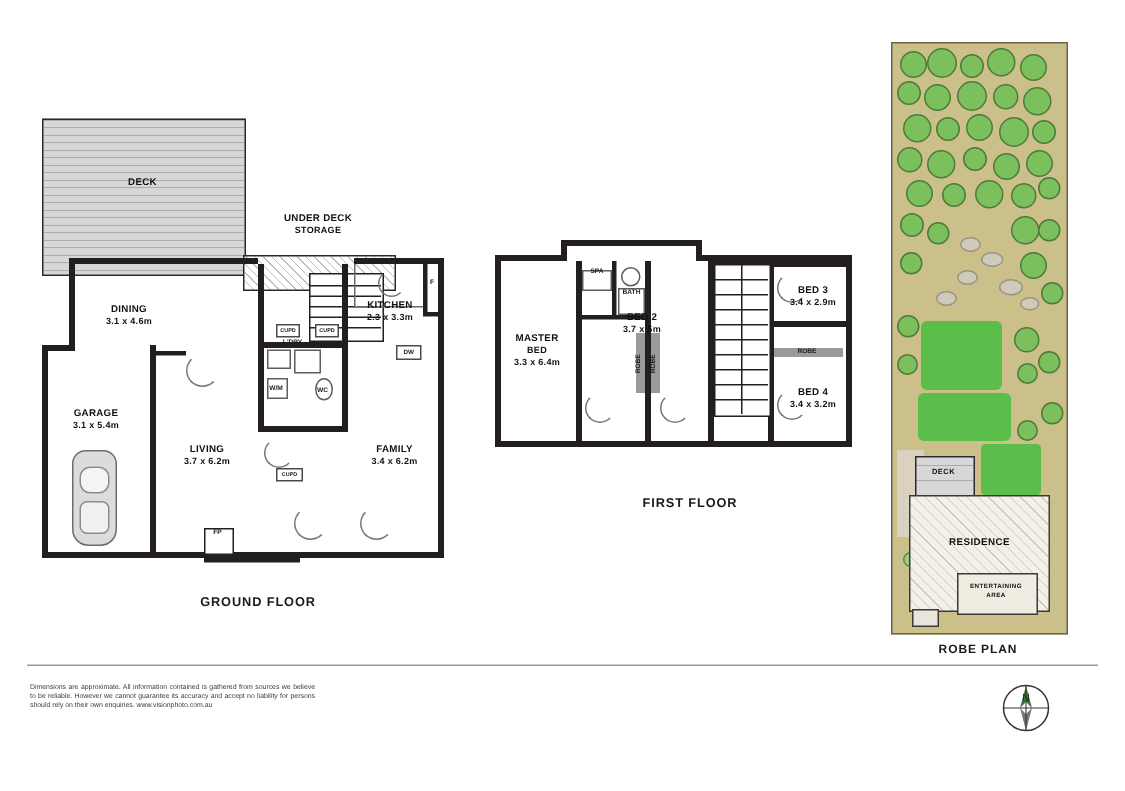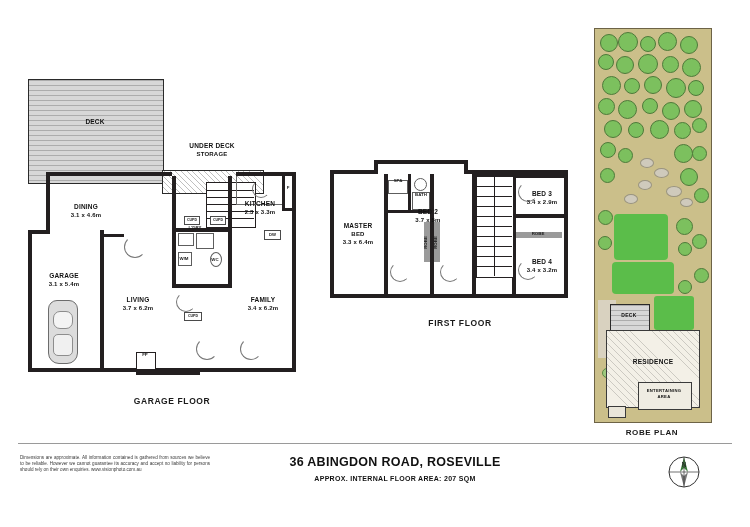--- a/index.html
+++ b/index.html
@@ -337,21 +337,21 @@
     <div class="tiny" style="left:182px;top:225px;width:26px;">L'DRY</div>
     <div class="tiny" style="left:206px;top:257px;width:18px;">WC</div>
     <div class="tiny" style="left:176px;top:256px;width:16px;">W/M</div>
     <div class="cupd" style="left:184px;top:216px;width:14px;height:7px;">CUPD</div>
     <div class="cupd" style="left:210px;top:216px;width:14px;height:7px;">CUPD</div>
     <div class="cupd" style="left:184px;top:312px;width:16px;height:7px;">CUPD</div>
     <div class="cupd" style="left:264px;top:230px;width:15px;height:8px;font-size:4.2px;line-height:8px;">DW</div>
     <div class="tiny" style="left:283px;top:185px;width:10px;">F</div>
     <div class="tiny" style="left:136px;top:352px;width:18px;">FP</div>
 
-    <div class="floor-title" style="left:82px;top:396px;width:180px;">GARAGE FLOOR</div>
+    <div class="floor-title" style="left:82px;top:396px;width:180px;">GROUND FLOOR</div>
   </div>
 
   <div class="abs" style="left:320px;top:0;width:270px;height:420px;">
 
     <div class="wall" style="left:10px;top:170px;width:4px;height:128px;"></div>
     <div class="wall" style="left:10px;top:170px;width:44px;height:4px;"></div>
     <div class="wall" style="left:54px;top:160px;width:4px;height:14px;"></div>
     <div class="wall" style="left:54px;top:160px;width:94px;height:4px;"></div>
     <div class="wall" style="left:144px;top:160px;width:4px;height:14px;"></div>
     <div class="wall" style="left:144px;top:170px;width:104px;height:4px;"></div>
@@ -411,21 +411,21 @@
       <span>BED 4</span>
       <span class="dim">3.4 x 3.2m</span>
     </div>
 
     <div class="tiny" style="left:68px;top:178px;width:20px;">SPA</div>
     <div class="tiny" style="left:92px;top:192px;width:18px;">BATH</div>
     <div class="tiny vert" style="left:93px;top:240px;width:24px;">ROBE</div>
     <div class="tiny vert" style="left:103px;top:240px;width:24px;">ROBE</div>
     <div class="tiny" style="left:206px;top:231px;width:24px;">ROBE</div>
 
-    <div class="floor-title" style="left:60px;top:318px;width:160px;">FIRST FLOOR</div>
+    <div class="floor-title" style="left:60px;top:330px;width:160px;">FIRST FLOOR</div>
   </div>
 
   <div id="siteplan">
     <div class="garden-bg"></div>
 
     <div class="lawn" style="left:20px;top:186px;width:54px;height:46px;border-radius:4px;"></div>
     <div class="lawn" style="left:18px;top:234px;width:62px;height:32px;border-radius:4px;"></div>
     <div class="lawn" style="left:60px;top:268px;width:40px;height:34px;border-radius:3px;"></div>
 
     <div class="path" style="left:4px;top:272px;width:18px;height:58px;"></div>
@@ -499,24 +499,20 @@
     </div>
 
     <div class="res-box" style="left:14px;top:378px;width:16px;height:10px;background:#e9e5d9;"></div>
   </div>
   <div id="site-title">ROBE PLAN</div>
 
   <div id="divider"></div>
 
   <div id="disclaimer">Dimensions are approximate.  All information contained is gathered from sources we believe to be reliable.  However we cannot guarantee its accuracy and accept no liability for persons should rely on their own enquiries.  www.visionphoto.com.au</div>
 
-  <div id="title-block">
-    <div id="addr">36 ABINGDON ROAD, ROSEVILLE</div>
-    <div id="area">APPROX. INTERNAL FLOOR AREA: 207 SQM</div>
-  </div>
 
   <div id="compass">
     <svg width="40" height="40" viewBox="0 0 40 40">
       <circle cx="20" cy="20" r="15" fill="#ffffff" stroke="#333" stroke-width="1"></circle>
       <polygon points="20,5 24,20 20,16 16,20" fill="#3b7a3b"></polygon>
       <polygon points="20,35 16,20 20,24 24,20" fill="#777"></polygon>
       <line x1="5" y1="20" x2="35" y2="20" stroke="#333" stroke-width="0.7"></line>
       <line x1="20" y1="5" x2="20" y2="35" stroke="#333" stroke-width="0.7"></line>
       <text x="20" y="15" font-size="7" font-family="Liberation Sans, sans-serif" text-anchor="middle" fill="#222">N</text>
     </svg>

